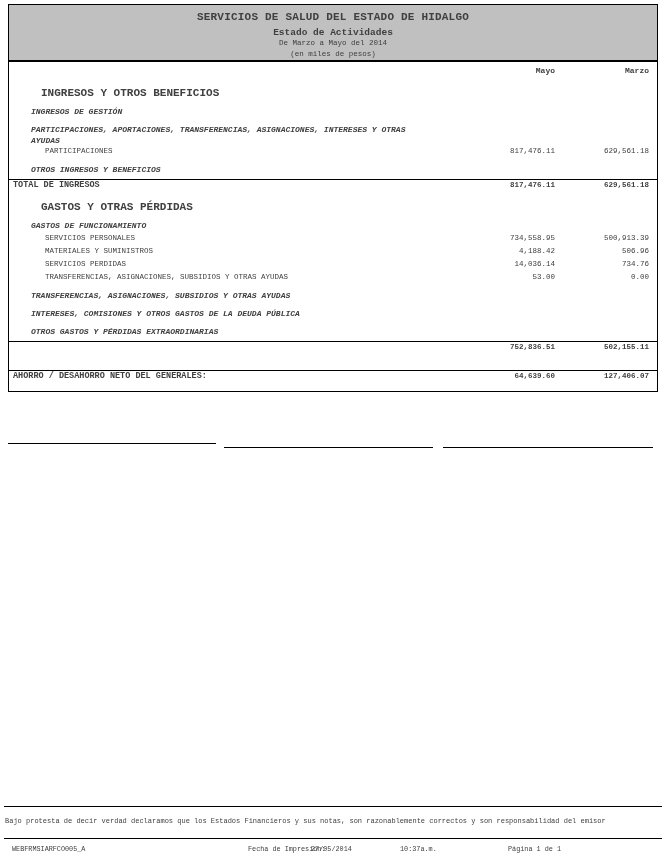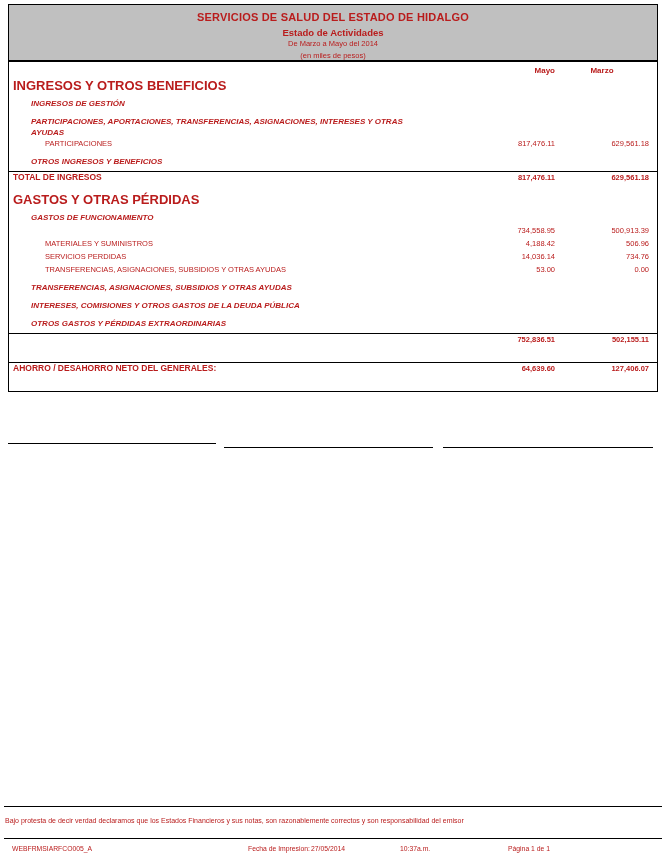--- a/index.html
+++ b/index.html
@@ -1,50 +1,50 @@
 <!DOCTYPE html>
 <html><head>
 <meta charset="utf-8">
 <style>
   * { margin:0; padding:0; box-sizing:border-box; }
   html, body { background:#ffffff; }
   .page {
     position:relative; width:667px; height:864px; background:#fff;
-    font-family:Liberation Sans, sans-serif; color:#b91c1c; overflow:hidden;
+    font-family:Liberation Mono, monospace; color:#404040; overflow:hidden;
   }
 
   
   .header-box {
     position:absolute; left:8px; top:4px; width:650px; height:57px;
     border:1px solid #000; text-align:center;
   }
   .header-title    { font-size:11px;  font-weight:bold; padding-top:6px; letter-spacing:.2px; }
   .header-subtitle { font-size:9.5px; font-weight:bold; padding-top:4px; }
   .header-period   { font-size:7.5px; padding-top:1px; }
   .header-units    { font-size:7.5px; padding-top:3px; }
 
   
   .table-box {
     position:absolute; left:8px; top:61px; width:650px; height:331px;
-    border:1px solid #000; background:#fff; display:flex; flex-direction:column;
+    border:1px solid #000; background:#fff; display:flex; flex-direction:column;gap:8px;
   }
   .col-headers { display:flex; padding-top:4px; height:16px; font-size:8px; font-weight:bold; }
   .col-spacer  { flex:1; }
   .col-mayo    { width:115px; text-align:right; }
-  .col-marzo   { width:102px; text-align:center; padding-right:8px; }
+  .col-marzo   { width:102px; text-align:right; padding-right:8px; }
 
   #rows { flex:1; }
   .trow { display:flex; align-items:flex-start; min-height:13px; }
   .trow .lbl { width:426px; flex:0 0 426px; line-height:11px; }
   .trow .spc { flex:1; }
   .trow .val { line-height:11px; font-size:7.5px; font-weight:inherit; font-style:normal; }
   .val-mayo  { width:115px; text-align:right; }
   .val-marzo { width:102px; text-align:right; padding-right:8px; }
 
-  .trow.section { margin-top:9px; font-weight:bold; font-size:13px; }
+  .trow.section { margin-top:9px; font-weight:bold; font-size:11px;margin-left:28px; }
   .trow.group   { margin-top:5px; font-weight:bold; font-style:italic; font-size:8px; }
   .trow.item    { font-size:7.5px; }
   .trow.total   { font-weight:bold; font-size:8.5px; }
   #rows .trow:first-child { margin-top:2px; }
 
   .section .lbl, .total .lbl { padding-left:4px; }
   .group .lbl { padding-left:22px; }
   .item  .lbl { padding-left:36px; }
 
   .row-rule { border-top:1px solid #000; margin-top:2px; height:0; }
@@ -129,20 +129,21 @@
           <div class="val val-mayo"></div>
           <div class="val val-marzo"></div>
         </div>
         <div class="trow group">
           <div class="lbl">GASTOS DE FUNCIONAMIENTO</div>
           <div class="spc"></div>
           <div class="val val-mayo"></div>
           <div class="val val-marzo"></div>
         </div>
         <div class="trow item">
+          <div class="lbl">SERVICIOS PERSONALES</div>
           <div class="spc"></div>
           <div class="val val-mayo">734,558.95</div>
           <div class="val val-marzo">500,913.39</div>
         </div>
         <div class="trow item">
           <div class="lbl">MATERIALES Y SUMINISTROS</div>
           <div class="spc"></div>
           <div class="val val-mayo">4,188.42</div>
           <div class="val val-marzo">506.96</div>
         </div>

